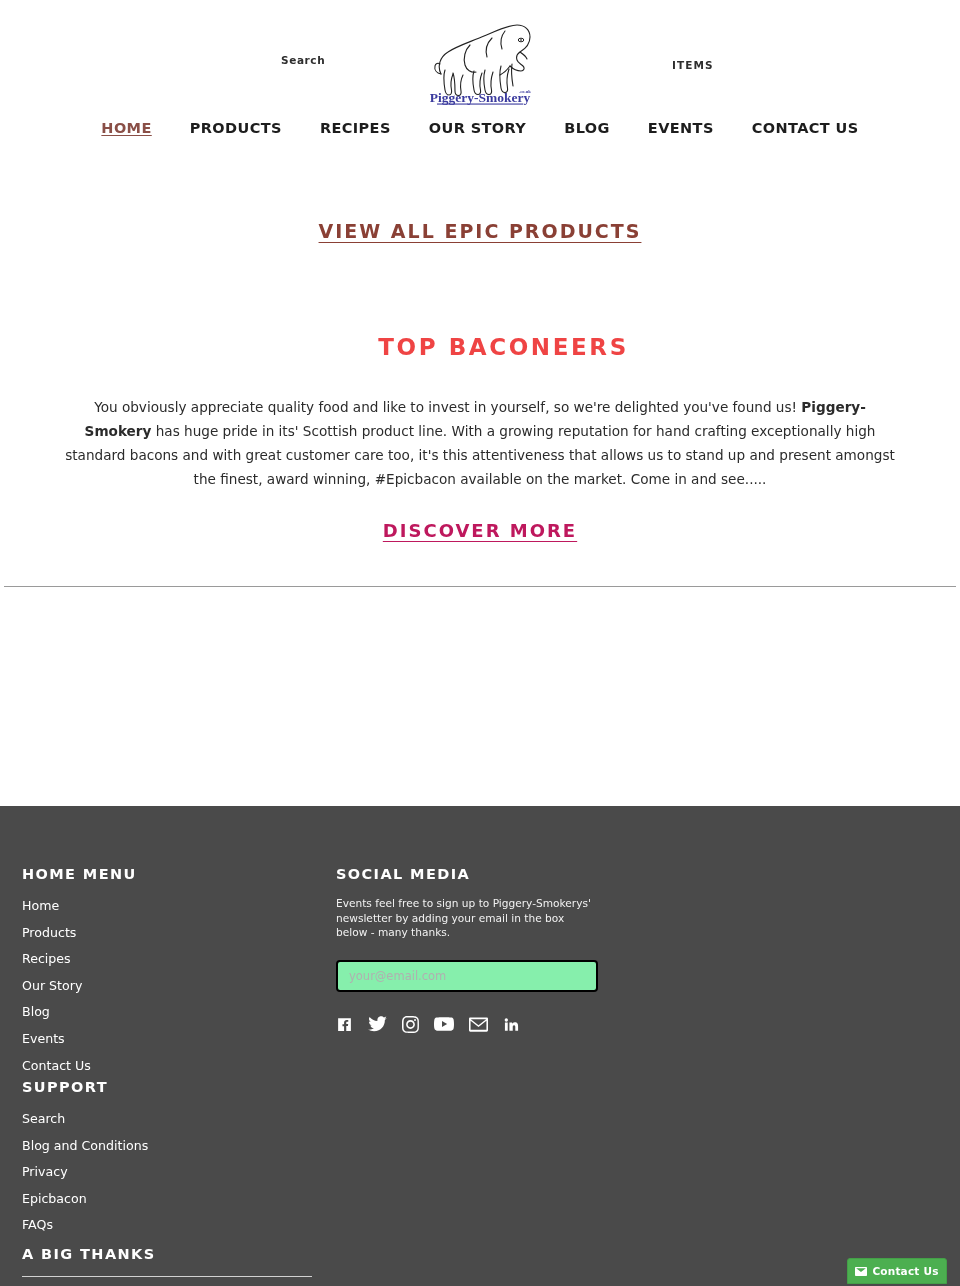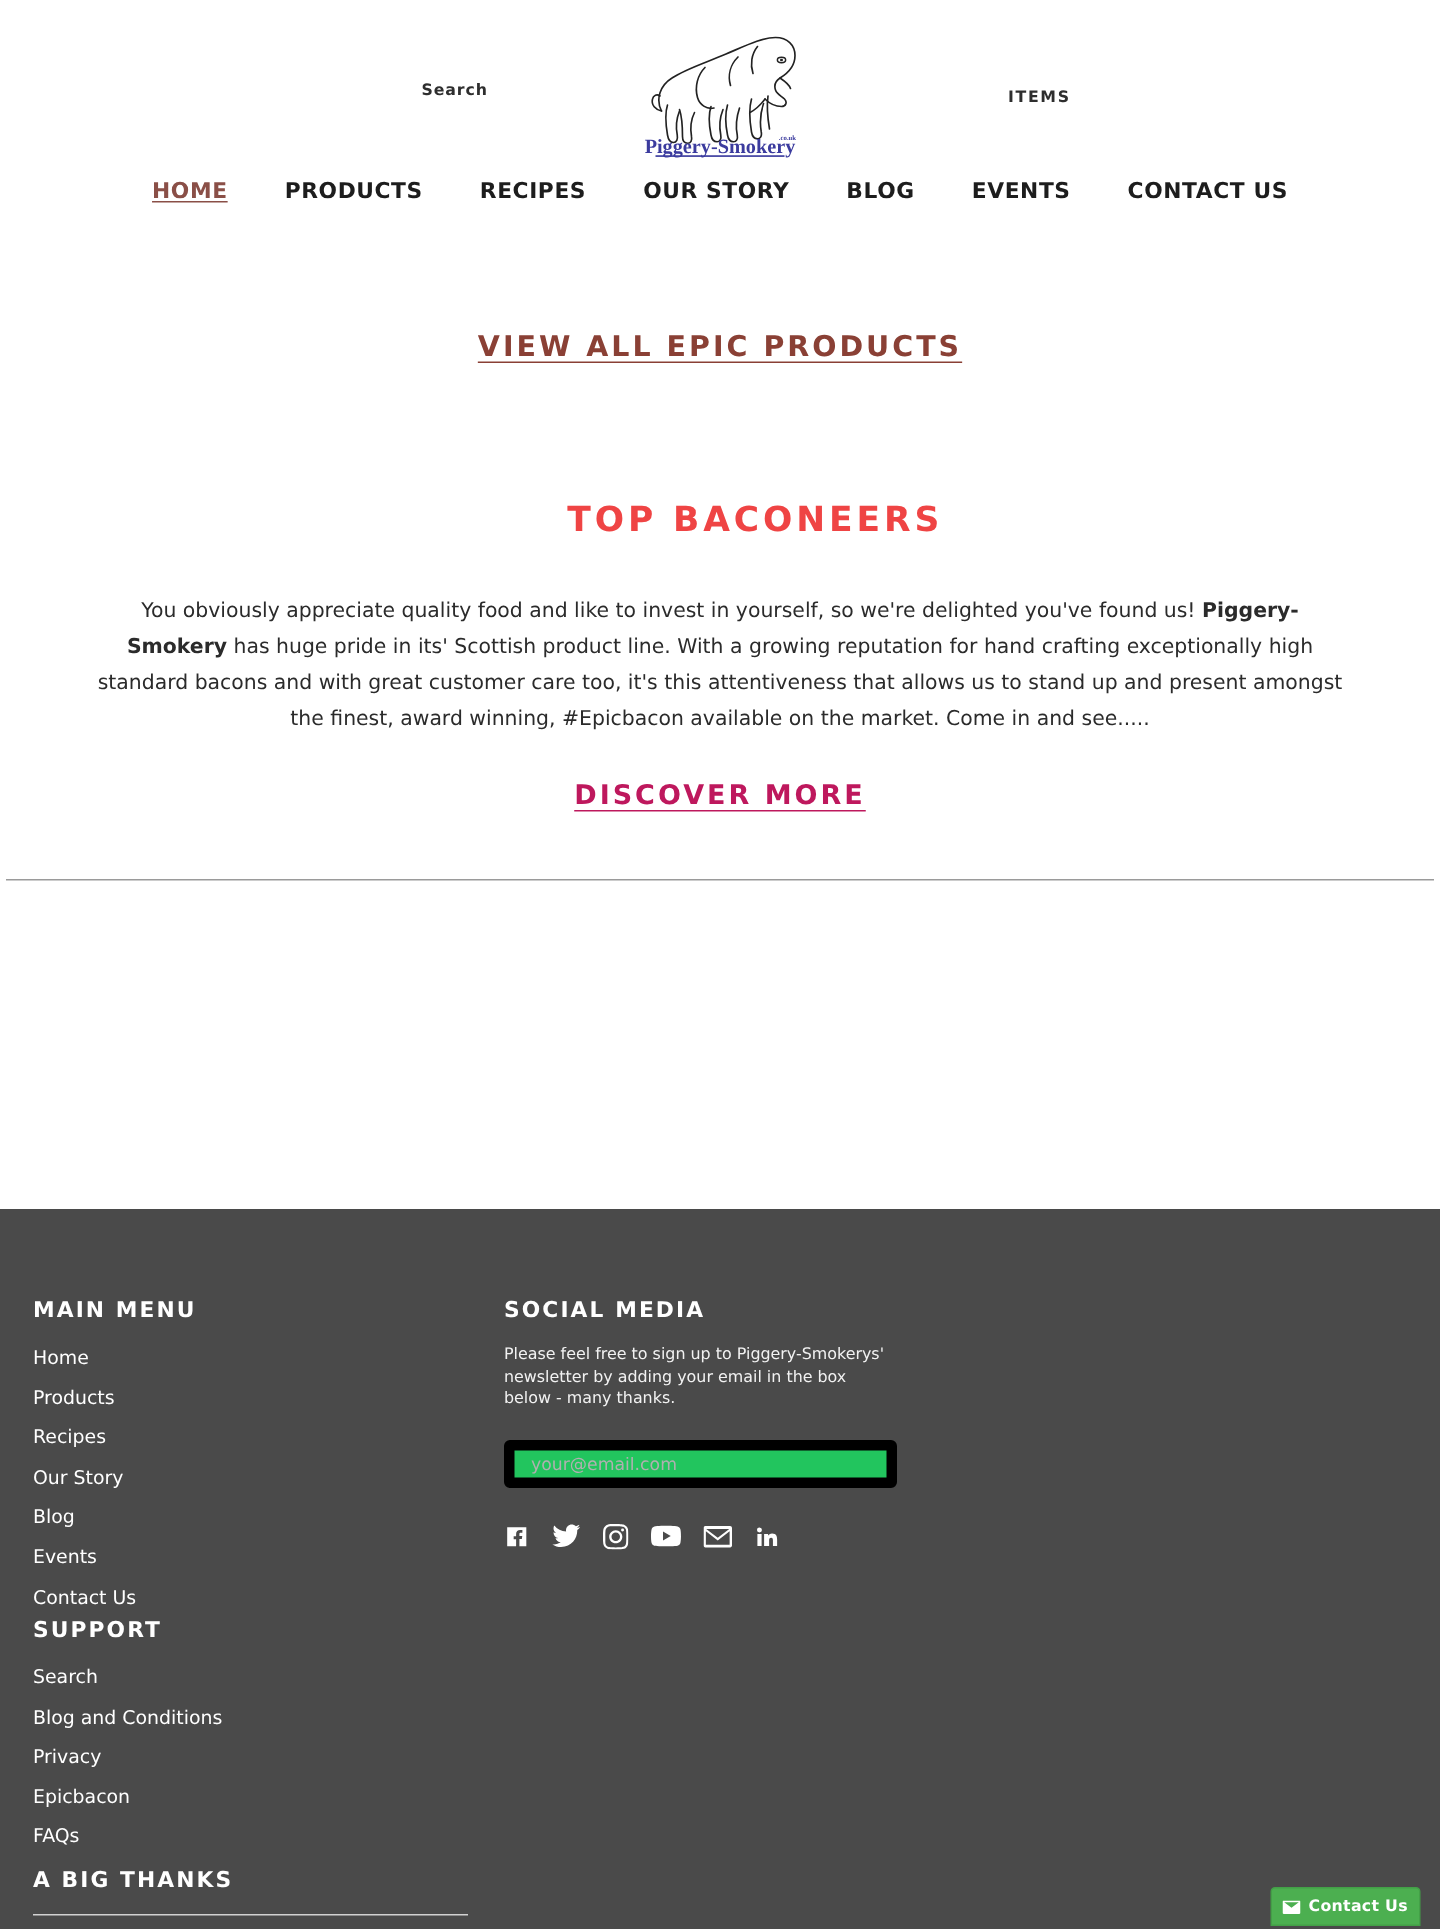--- a/index.html
+++ b/index.html
@@ -181,23 +181,23 @@
     font-family: "DejaVu Sans", sans-serif;
     font-size: 10.6px;
     line-height: 14.5px;
     color: #f2f2f2;
     width: 255px;
     margin-bottom: 20px;
   }
   .email-input {
     width: 262px;
     height: 32px;
-    border: 7px solid #000000;
+    border: 2px solid #000000;
     border-radius: 4px;
-    background: #22c55e;
+    background: #86efac;
     padding: 0 11px;
     font-family: "DejaVu Sans", sans-serif;
     font-size: 11.5px;
     color: #333;
     outline: none;
   }
   .email-input::placeholder { color: #b0b0b0; }
 
   .social-icons {
     display: flex;
@@ -306,21 +306,21 @@
   <div class="discover-row">
     <a href="#" class="discover">DISCOVER MORE</a>
   </div>
 
   <div class="main-rule"></div>
 
   <footer class="footer">
     <div class="footer-inner">
 
       <div class="col-menu">
-        <div class="foot-head">MAIN MENU</div>
+        <div class="foot-head">HOME MENU</div>
         <ul class="foot-list">
           <li><a href="#">Home</a></li>
           <li><a href="#">Products</a></li>
           <li><a href="#">Recipes</a></li>
           <li><a href="#">Our Story</a></li>
           <li><a href="#">Blog</a></li>
           <li><a href="#">Events</a></li>
           <li><a href="#">Contact Us</a></li>
         </ul>
       </div>
@@ -337,21 +337,21 @@
       </div>
 
       <div class="col-thanks">
         <div class="foot-head">A BIG THANKS</div>
         <div class="thanks-rule"></div>
 
       </div>
 
       <div class="col-social">
         <div class="foot-head">SOCIAL MEDIA</div>
-        <div class="social-text">Please feel free to sign up to Piggery-Smokerys' newsletter by adding your email in the box below - many thanks.</div>
+        <div class="social-text">Events feel free to sign up to Piggery-Smokerys' newsletter by adding your email in the box below - many thanks.</div>
 
         <input class="email-input" type="email" placeholder="your@email.com" style="">
 
         <div class="social-icons">
           <a href="#">
             <svg width="17" height="17" viewBox="0 0 24 24">
                 <path d="M3 3h18v18h-6.5v-6.9h2.3l.4-2.8h-2.7V9.5c0-.8.2-1.3 1.4-1.3h1.4V5.7c-.3 0-1.2-.1-2.2-.1-2.2 0-3.7 1.3-3.7 3.8v2.1H9.1v2.8h2.3V21H3V3z"></path>
               </svg>
           </a>
           <a href="#">

